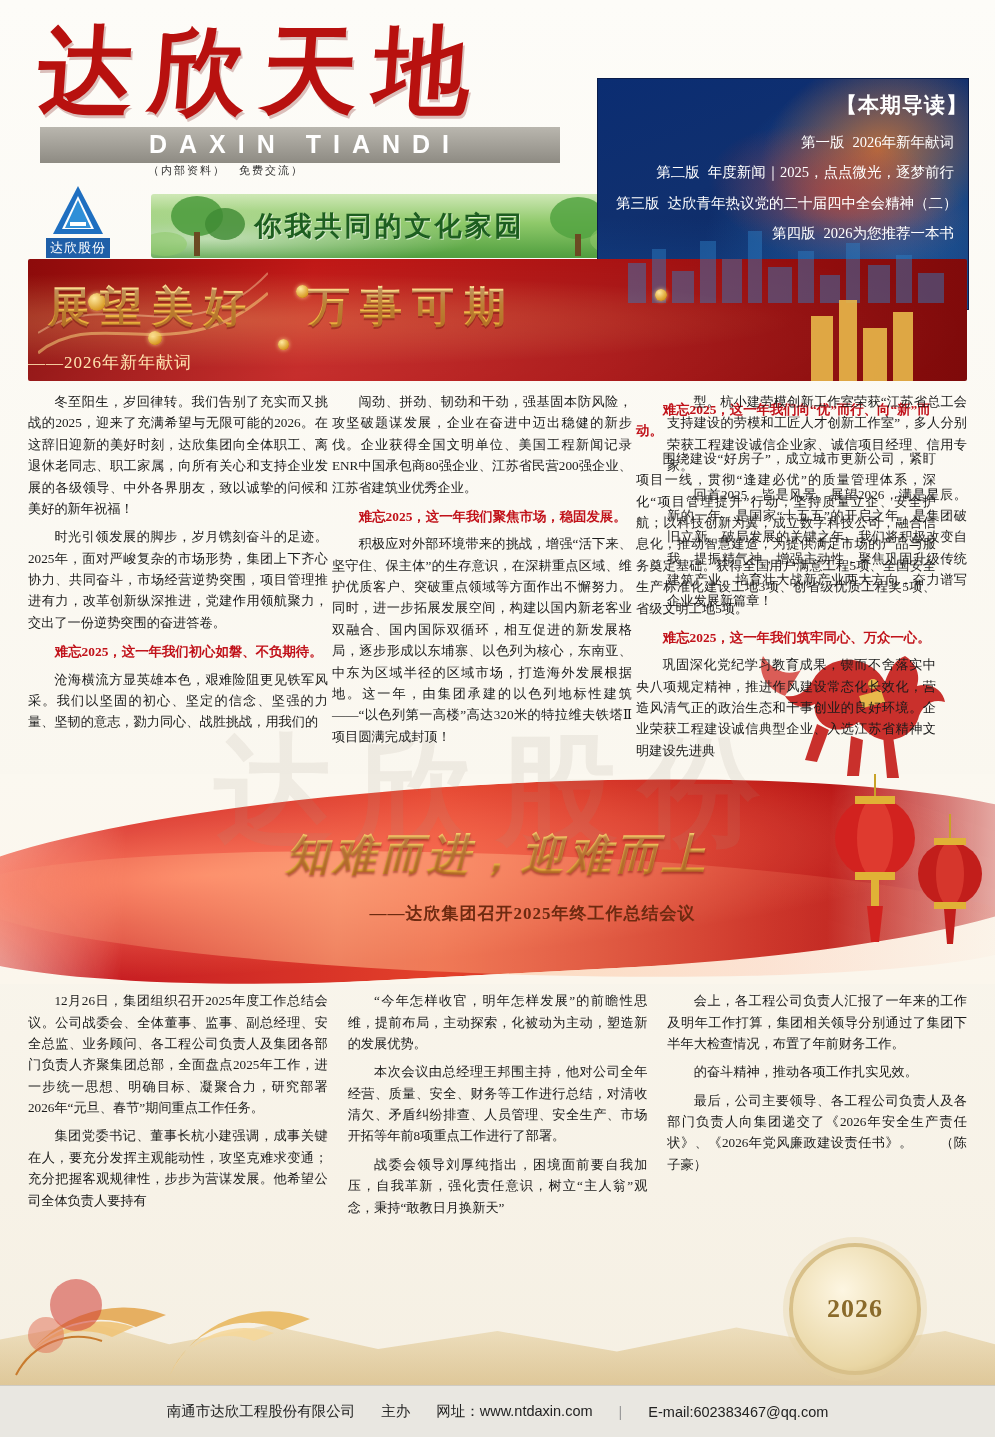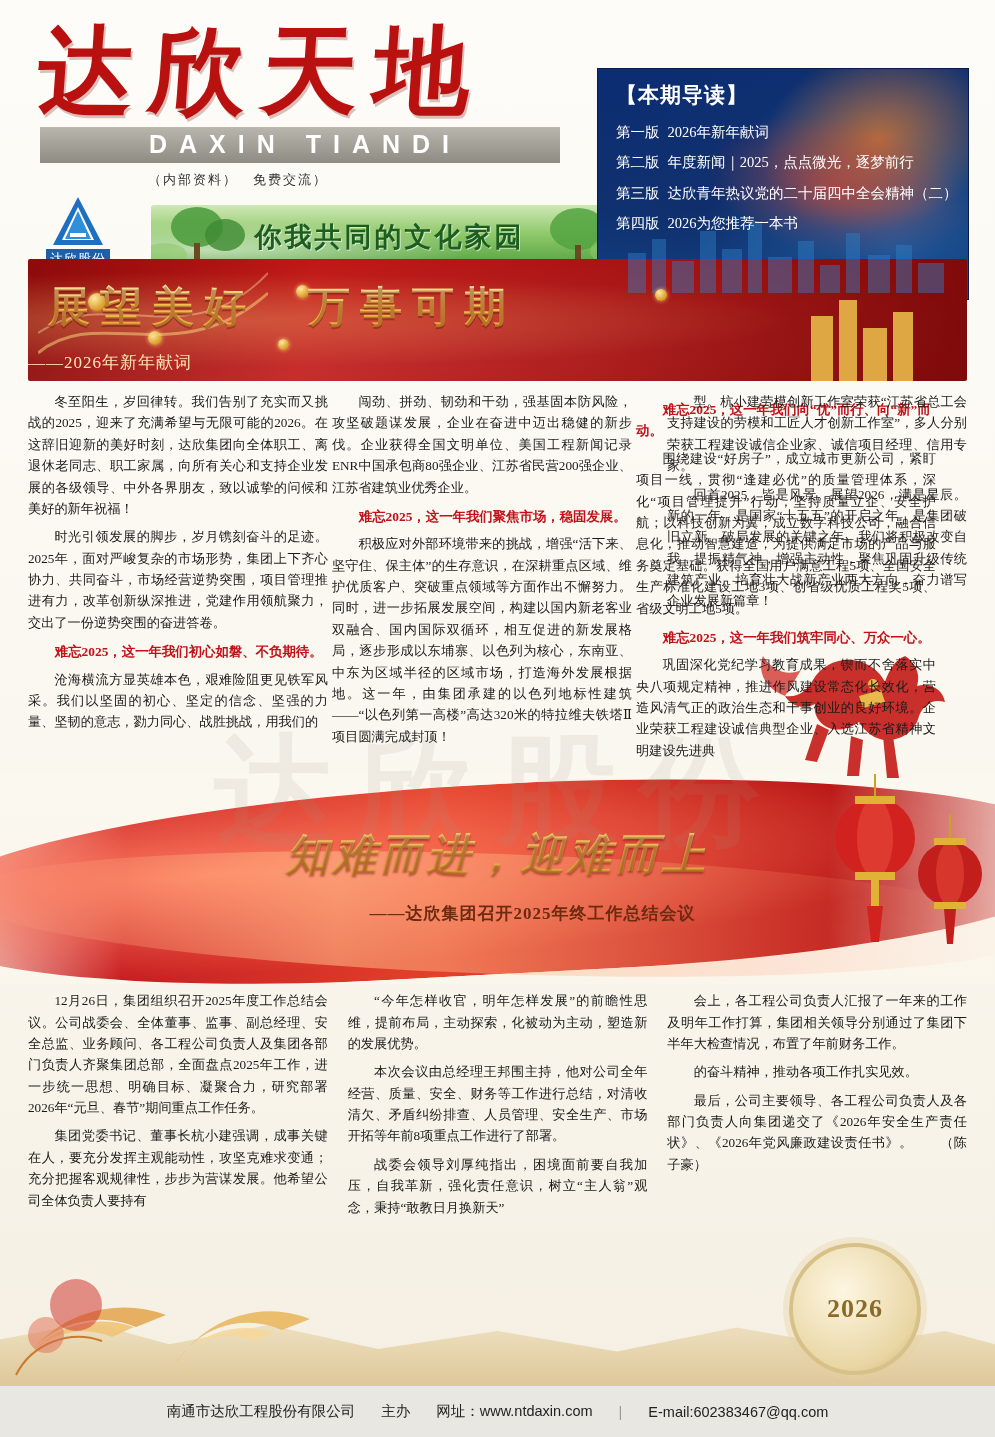--- a/index.html
+++ b/index.html
@@ -44,23 +44,22 @@
     background: linear-gradient(180deg,#b9b6ae,#8e8b83);
     color: #fff;
     text-align: center;
     font-family: "Liberation Sans", sans-serif;
     font-size: 25px;
     font-weight: 700;
     letter-spacing: 12px;
     padding: 3px 0 4px 10px;
   }
   .mast-sub {
-    margin-top: 8px;
     margin-left: 120px;
-    font-size: 13px;
+    font-size: 11px;
     color: #333;
     letter-spacing: 2px;
   }
   .mast-bottom {
     display: flex;
     align-items: flex-end;
     margin-top: 6px;
   }
   .logo-block {
     width: 100px;
@@ -107,28 +106,29 @@
     margin-left: 230px;
     font-size: 14px;
     color: #2a2a2a;
     letter-spacing: 1px;
   }
   .issue-line span { margin-right: 34px; }
 
   
   .guide {
     position: absolute;
-    right: 26px; top: 68px;
+    right: 26px; top: 78px;
     width: 372px; height: 232px;
     background:
       radial-gradient(circle at 80% 78%, rgba(60,150,220,.55), rgba(0,0,0,0) 55%),
       linear-gradient(160deg,#0b2d72 0%, #10306f 40%, #0a1f52 100%);
     border: 1px solid #0a1c4a;
     overflow: hidden;
     color: #fff;
+    text-align: right;
   }
   .guide:after {
     content:"";
     position:absolute; left:0; bottom:0; width:100%; height:92px;
     background:
       linear-gradient(180deg, rgba(10,30,80,0) 0%, rgba(20,70,140,.9) 100%);
   }
   .guide .glow {
     position:absolute; right:-40px; top:-30px; width:260px; height:200px;
     background: radial-gradient(ellipse at center, rgba(230,120,40,.75), rgba(230,120,40,0) 65%);

